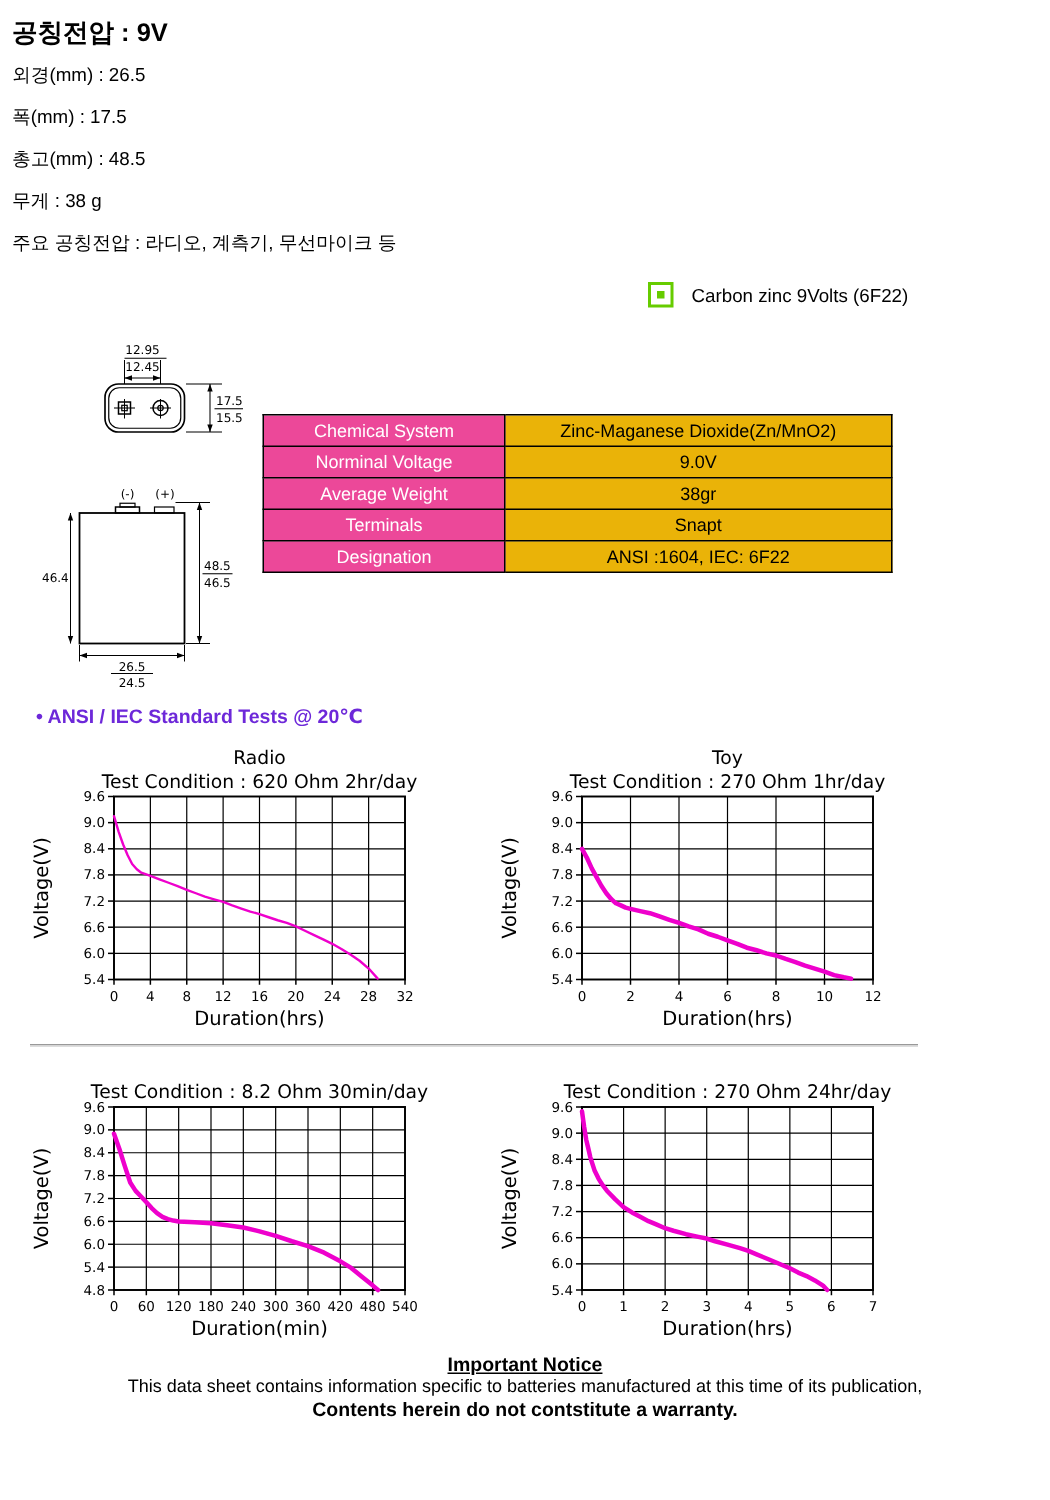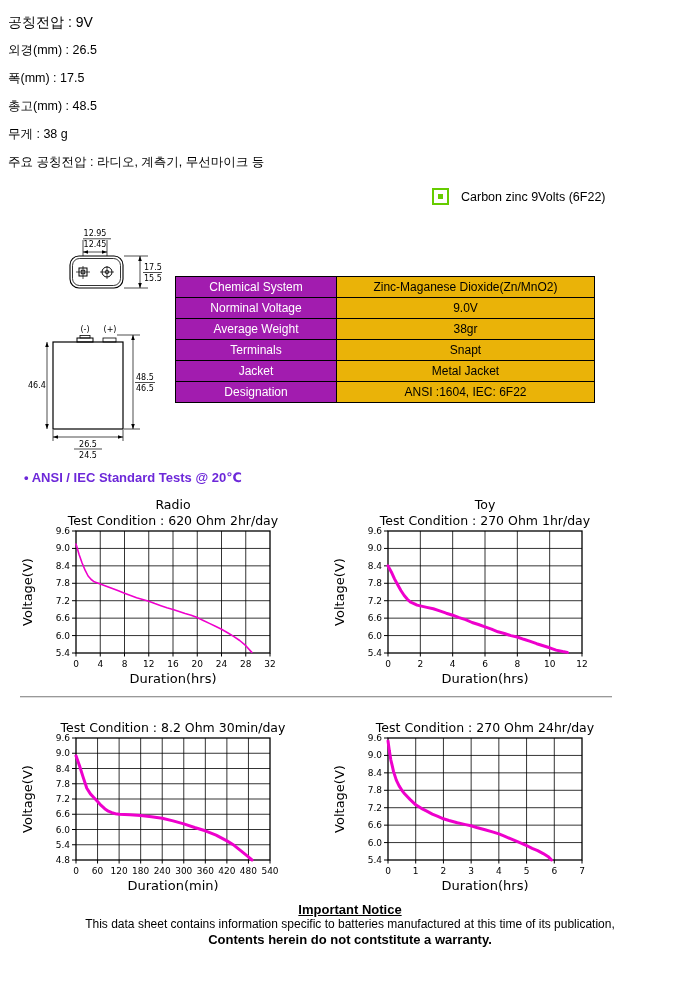--- a/index.html
+++ b/index.html
@@ -3,37 +3,37 @@
 <meta charset="utf-8">
 <style>
   html,body{margin:0;padding:0;}
   body{
     width:700px;height:1000px;position:relative;background:#ffffff;
     font-family:"Liberation Sans","DejaVu Sans",sans-serif;color:#000;overflow:hidden;
   }
   .abs{position:absolute;}
   
   #specs{left:8px;top:8px;}
-  .spec-title{font-size:14px;font-weight:normal;line-height:28px;}
+  .spec-title{font-size:17px;font-weight:bold;line-height:28px;}
   .spec-line{font-size:12.5px;line-height:28px;}
   
   #legend{left:432px;top:188px;display:flex;align-items:center;gap:12px;}
   .legend-box{width:13px;height:13px;border:2px solid #66CC00;display:flex;align-items:center;justify-content:center;}
   .legend-box .inner{width:5px;height:5px;background:#66CC00;}
   #legend .lbl{font-size:12.5px;}
   
   svg text{font-family:"DejaVu Sans","Liberation Sans",sans-serif;fill:#000;}
   .dwg line,.dwg rect,.dwg circle,.dwg path{stroke:#000;fill:none;}
   .dwg .thin{stroke-width:0.7;}
   .dwg .arr{fill:#000;stroke:none;}
   .dwg text{font-size:8px;}
   
   #spec-table{left:175px;top:276px;border-collapse:collapse;width:420px;}
   #spec-table td{border:1.5px solid #000;height:20px;text-align:center;font-size:12px;padding:0 4px;}
-  #spec-table td.k{background:#a21caf;color:#ffffff;width:152px;}
+  #spec-table td.k{background:#ec4899;color:#ffffff;width:152px;}
   #spec-table td.v{background:#eab308;color:#000;}
   
   #section-heading{left:24px;top:470px;color:#6d28d9;font-weight:bold;font-size:13px;}
   
   .chart{width:322px;height:202px;}
   #chart0{left:18px;top:495px;}
   #chart1{left:330px;top:495px;}
   #chart2{left:18px;top:702px;}
   #chart3{left:330px;top:702px;}
   
@@ -131,24 +131,20 @@
         <td class="k">Norminal Voltage</td>
         <td class="v">9.0V</td>
       </tr>
   <tr>
         <td class="k">Average Weight</td>
         <td class="v">38gr</td>
       </tr>
   <tr>
         <td class="k">Terminals</td>
         <td class="v">Snapt</td>
-      </tr>
-  <tr>
-        <td class="k">Jacket</td>
-        <td class="v">Metal Jacket</td>
       </tr>
   <tr>
         <td class="k">Designation</td>
         <td class="v">ANSI :1604, IEC: 6F22</td>
       </tr>
 </tbody>
   </table>
 
 <div id="section-heading" class="abs">
   <span>•</span>

